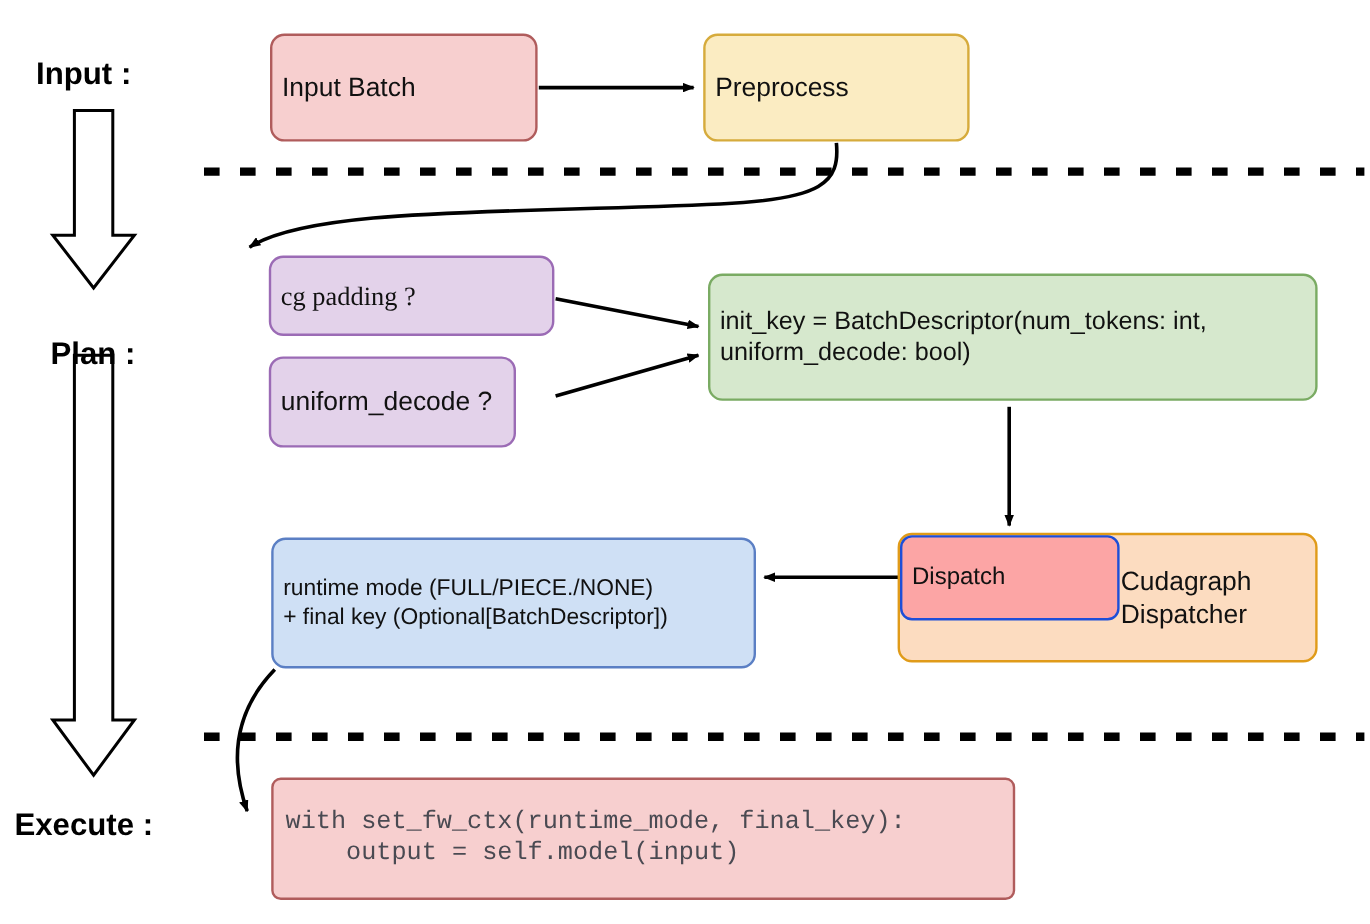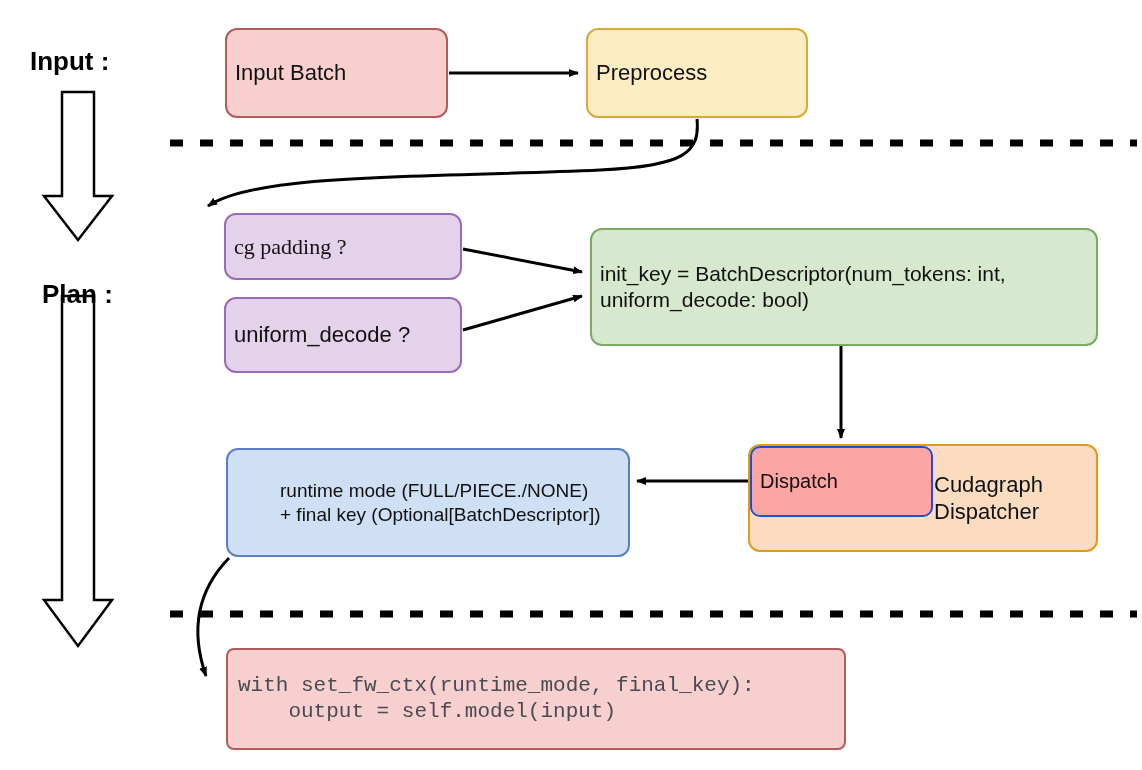--- a/index.html
+++ b/index.html
@@ -62,21 +62,21 @@
     padding-left: 10px;
     color: #4a4a52;
   }
   
   .box-red    { background: #f7cfcf; border: 2px solid #b05c5c; }
   .box-yellow { background: #fbecc2; border: 2px solid #d6ab3c; }
   .box-purple { background: #e3d2ea; border: 2px solid #9b6bb5; }
   .box-green  { background: #d6e8cd; border: 2px solid #7aab63; }
   .box-orange-outer { background: #fcdcc0; border: 2px solid #e09b19; }
   .box-orange-inner { background: #fca5a5; border: 2px solid #1d4ed8; }
-  .box-blue   { background: #cfe0f5; border: 2px solid #5b7fc4; padding-left: 44px; }
+  .box-blue   { background: #cfe0f5; border: 2px solid #5b7fc4; }
 </style>
 </head>
 <body>
 
 <div id="stage">
 
   <svg class="svg-layer" viewBox="0 0 1142 770">
     <defs>
       <marker id="arrowhead" markerWidth="10" markerHeight="8" refX="9" refY="4" orient="auto" markerUnits="userSpaceOnUse">
         <path d="M0,0 L10,4 L0,8 z" fill="#000000"></path>
@@ -100,38 +100,39 @@
 
     <line x1="841" y1="339" x2="841" y2="438" stroke="#000000" stroke-width="3" marker-end="url(#arrowhead)"></line>
 
     <line x1="749" y1="481" x2="637" y2="481" stroke="#000000" stroke-width="3" marker-end="url(#arrowhead)"></line>
 
     <path d="M229,558 C198,590 190,630 206,676" fill="none" stroke="#000000" stroke-width="3" marker-end="url(#arrowhead)"></path>
   </svg>
 
   <div class="stage-label" style="left:30px; top:46px;">Input :</div>
   <div class="stage-label" style="left:42px; top:235px;margin-top:44px;">Plan :</div>
+  <div class="stage-label" style="left:12px; top:672px;">Execute :</div>
 
   <div class="node box-red" style="left:225px; top:28px; width:223px; height:90px; border-radius:12px; font-size:22px;">
     <span class="node-text">Input Batch</span>
   </div>
 
   <div class="node box-yellow" style="left:586px; top:28px; width:222px; height:90px; border-radius:12px; font-size:22px;">
     <span class="node-text">Preprocess</span>
   </div>
 
   <div class="node box-purple" style="left:224px; top:213px; width:238px; height:67px; border-radius:12px; font-size:22px;font-family:Liberation Serif, serif;">
     <span class="node-text">cg padding ?</span>
   </div>
 
-  <div class="node box-purple" style="left:224px; top:297px; width:238px; height:76px; border-radius:12px; font-size:22px;">
+  <div class="node box-purple" style="left:224px; top:297px; width:206px; height:76px; border-radius:12px; font-size:22px;">
     <span class="node-text">uniform_decode ?</span>
   </div>
 
-  <div class="node box-green" style="left:590px; top:228px; width:508px; height:118px; border-radius:12px; font-size:21px;">
+  <div class="node box-green" style="left:590px; top:228px; width:508px; height:106px; border-radius:12px; font-size:21px;">
     <span class="node-text">init_key = BatchDescriptor(num_tokens: int,
 uniform_decode: bool)</span>
   </div>
 
   <div class="node box-orange-outer" style="left:748px; top:444px; width:350px; height:108px; border-radius:12px; font-size:22px; justify-content:flex-end;">
     <span class="node-text" style="width:170px; padding-right:12px;">Cudagraph
 Dispatcher</span>
   </div>
 
   <div class="node box-orange-inner" style="left:750px; top:446px; width:183px; height:71px; border-radius:10px; font-size:20px;">

